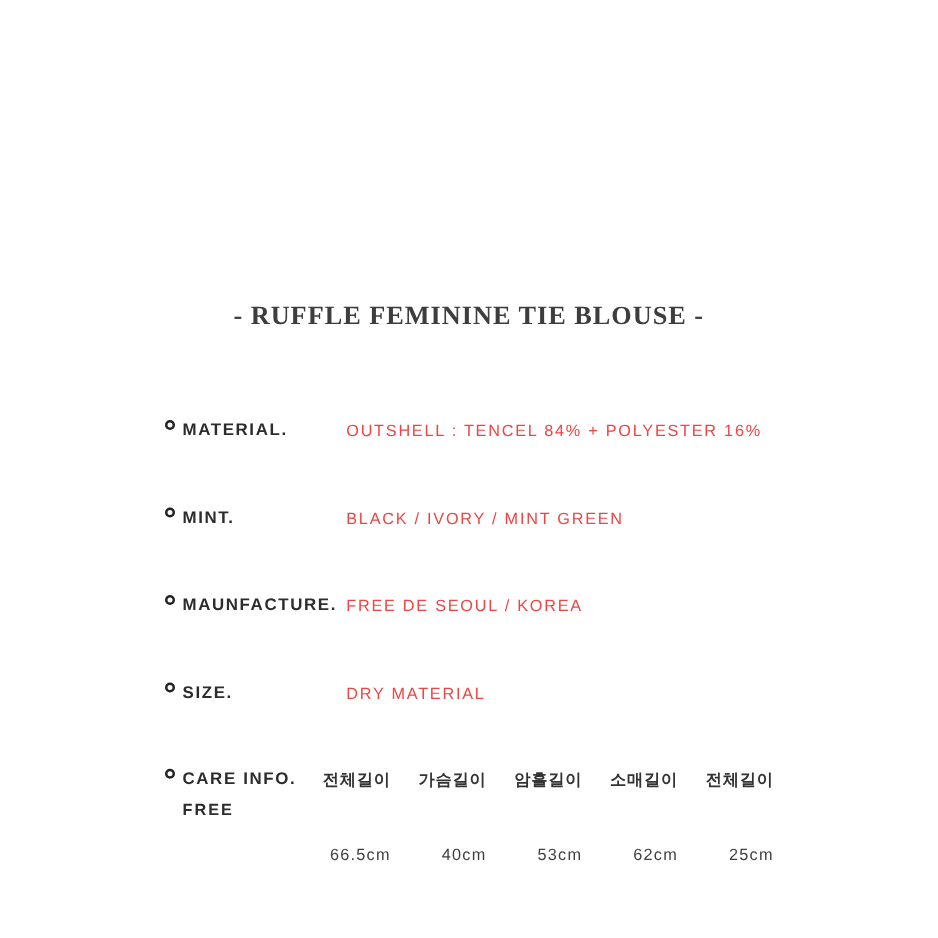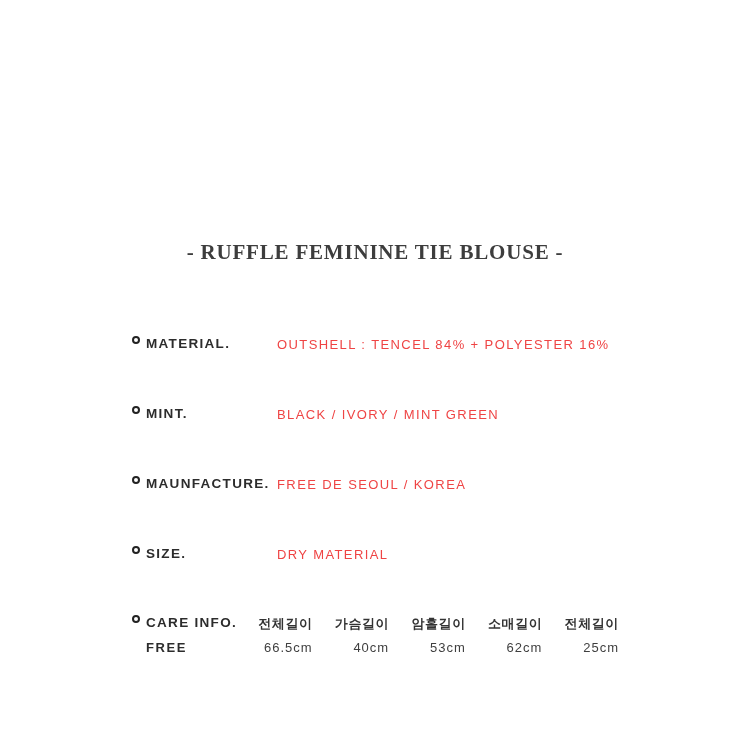--- a/index.html
+++ b/index.html
@@ -65,21 +65,21 @@
     display: flex;
   }
   .size-col {
     width: 76.6px;
     text-align: right;
     font-size: 13px;
     letter-spacing: 0.6px;
     white-space: nowrap;
   }
   .size-head { font-weight: 700; color: #333333; }
-  .size-val  { font-weight: 400; color: #3f3f3f; letter-spacing: 1px; }
+  .size-val  { font-weight: 400; color: #3f3f3f; letter-spacing: 1px; margin-top: 36px; }
   .free-label {
     position: absolute;
     left: 146px;
     top: 0;
     font-size: 13px;
     font-weight: 700;
     letter-spacing: 1.6px;
     color: #2c2c2c;
   }
 </style>

